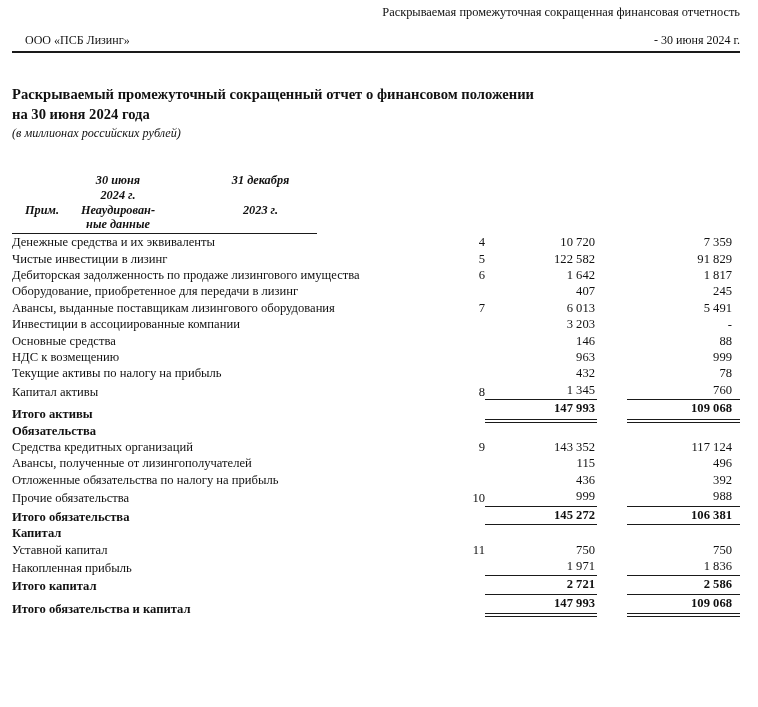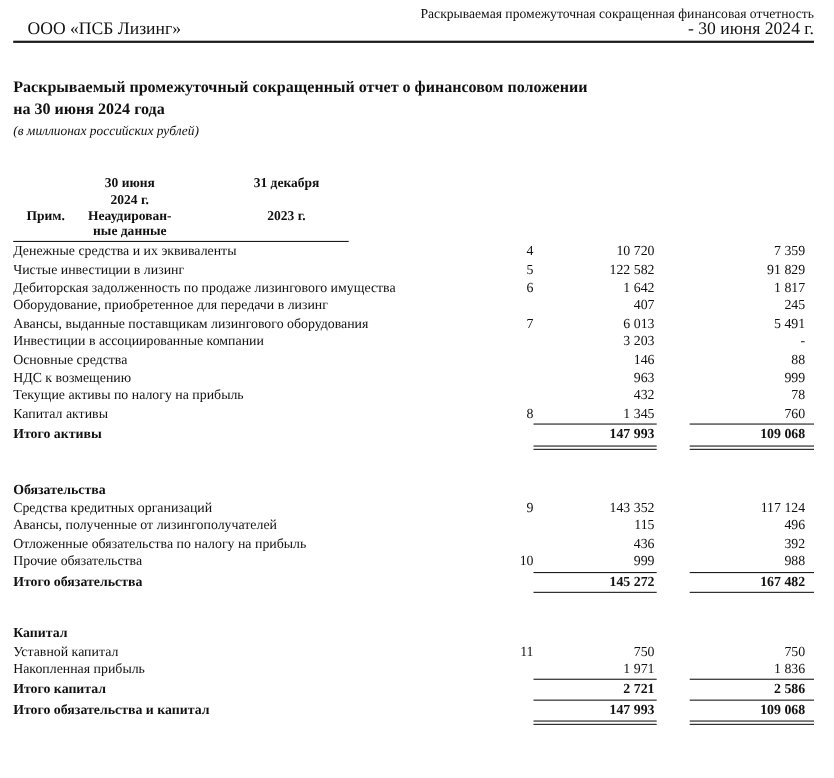--- a/index.html
+++ b/index.html
@@ -9,43 +9,43 @@
     background: #ffffff;
     color: #111;
     font-family: "Liberation Serif", "DejaVu Serif", serif;
     box-sizing: border-box;
     padding: 5px 18px 0 12px;
     overflow: hidden;
   }
   
   .doc-header { border-bottom: 2px solid #1a1a1a; padding-bottom: 3px; }
   .hdr-line1 { text-align: right; font-size: 12.4px; line-height: 14px; }
-  .hdr-line2 { display: flex; justify-content: space-between; font-size: 16px; line-height: 15px; }
+  .hdr-line2 { display: flex; justify-content: space-between; font-size: 12px; line-height: 15px; margin-top: 14px; }
   .hdr-line2 .company { padding-left: 13px; }
   
   .title-block { margin-top: 31px; }
   .doc-title { margin: 0; font-size: 14.6px; font-weight: bold; line-height: 20px; }
   .units-note { font-style: italic; font-size: 12.2px; line-height: 16px; margin-top: 1px; }
   
   .fin-table { margin-top: 32px; font-size: 12.6px; }
-  .trow { display: flex; line-height: 16.4px; }
+  .trow { display: flex; line-height: 16.4px; align-items: flex-end; }
   .c-label { flex: 1 1 auto; padding-right: 6px; min-width: 0; }
   .c-prim  { width: 50px;  flex: 0 0 auto; text-align: right; box-sizing: border-box; }
   .c-v1    { width: 112px; flex: 0 0 auto; text-align: right; box-sizing: border-box; padding-right: 2px; }
   .c-gap   { width: 30px;  flex: 0 0 auto; }
   .c-v2    { width: 113px; flex: 0 0 auto; text-align: right; box-sizing: border-box; padding-right: 8px; }
   .bold { font-weight: bold; }
   .rule-single { border-bottom: 1.5px solid #1a1a1a; padding-bottom: 1px; }
   .rule-double { border-bottom: 4px double #1a1a1a; padding-bottom: 2px; }
-  .section-gap { margin-top: 28px; }
+  .section-gap { }
   
   .thead { display: flex; align-items: flex-end; font-size: 12.3px; }
   .thead .label-cell { flex: 1 1 auto; font-weight: bold; line-height: 15px; padding-bottom: 2px; }
   .right-group { display: flex; flex: 0 0 auto; width: 305px; border-bottom: 1.5px solid #1a1a1a; padding-bottom: 1px; }
-  .hcol { font-weight: bold; line-height: 14.8px; }
+  .hcol { font-weight: bold; font-style: italic; line-height: 14.8px; }
   .hcol .hl { min-height: 14.8px; white-space: nowrap; }
   .h-prim { width: 50px; text-align: right; padding-right: 3px; box-sizing: border-box; }
   .h-v1   { width: 112px; text-align: center; }
   .h-gap  { width: 30px; }
   .h-v2   { width: 113px; text-align: center; }
 </style>
 </head>
 <body>
 
 <div class="page">
@@ -201,21 +201,21 @@
           <div class="c-prim">10</div>
           <div class="c-v1 rule-single">999</div>
           <div class="c-gap"></div>
           <div class="c-v2 rule-single">988</div>
         </div>
         <div class="trow">
           <div class="c-label bold">Итого обязательства</div>
           <div class="c-prim"></div>
           <div class="c-v1 bold rule-single">145 272</div>
           <div class="c-gap"></div>
-          <div class="c-v2 bold rule-single">167 482</div>
+          <div class="c-v2 bold rule-single">106 381</div>
         </div>
         <div class="trow section-gap">
           <div class="c-label bold">Капитал</div>
           <div class="c-prim"></div>
           <div class="c-v1"></div>
           <div class="c-gap"></div>
           <div class="c-v2"></div>
         </div>
         <div class="trow">
           <div class="c-label">Уставной капитал</div>

